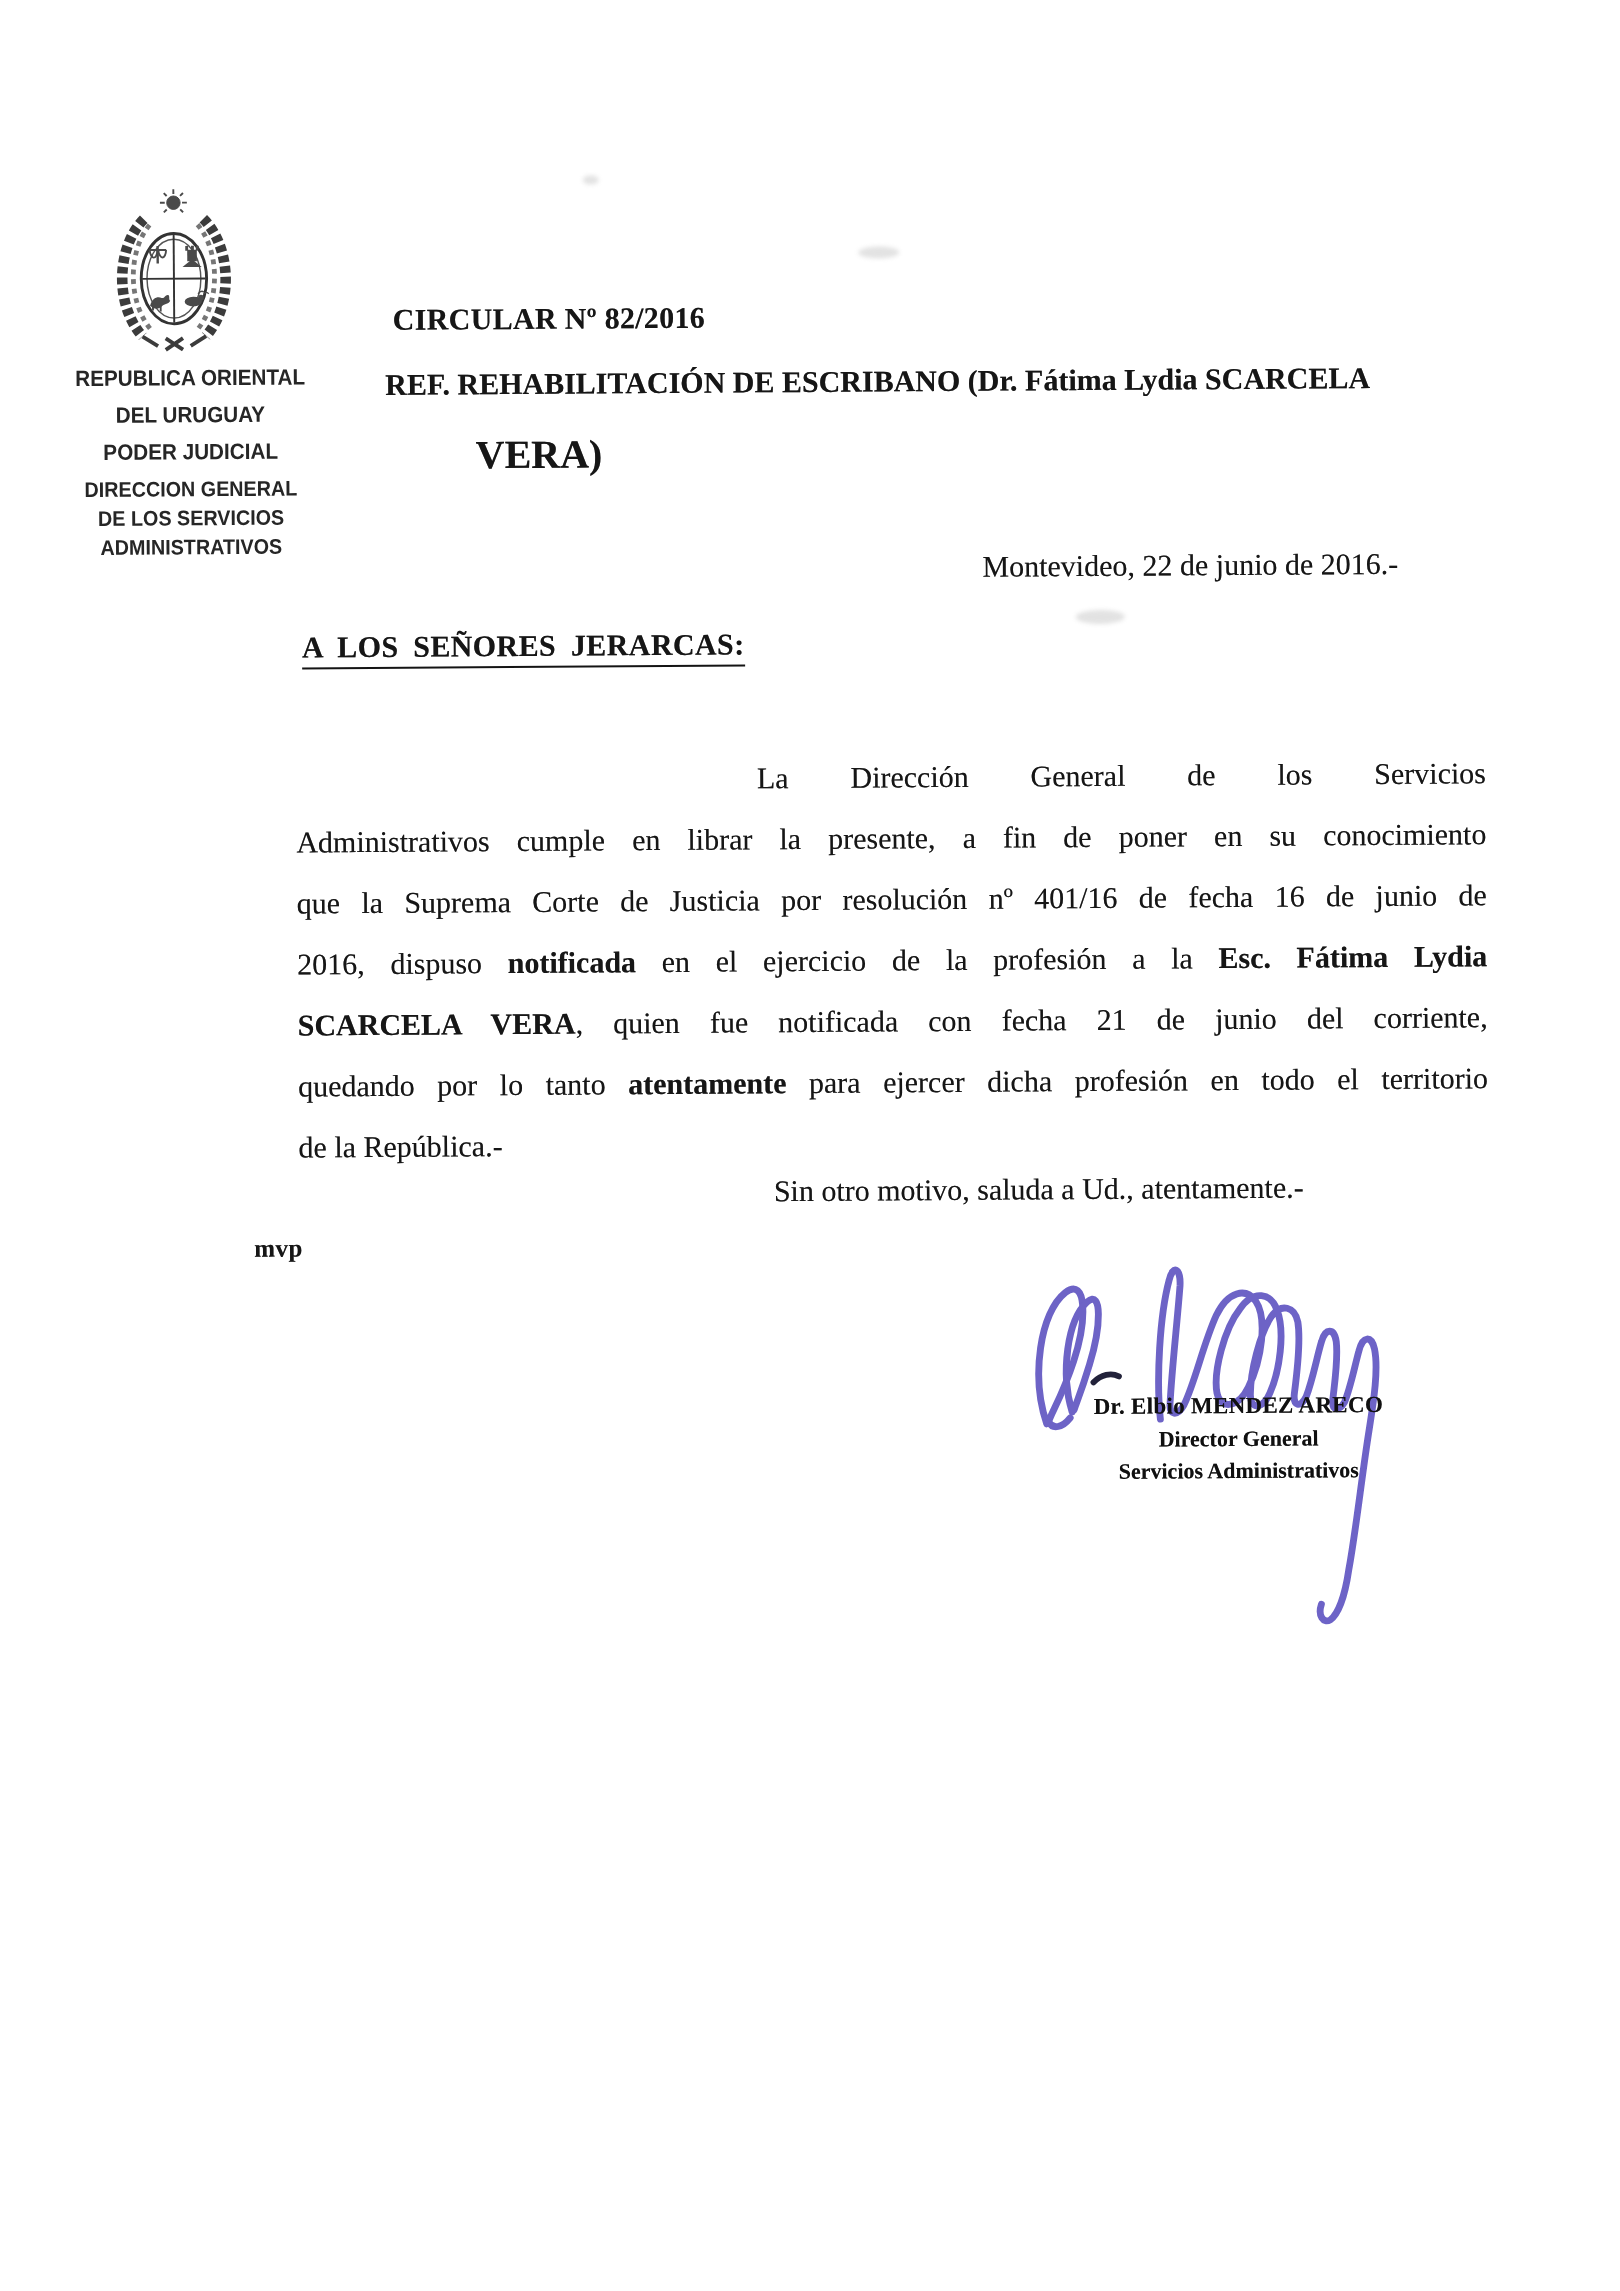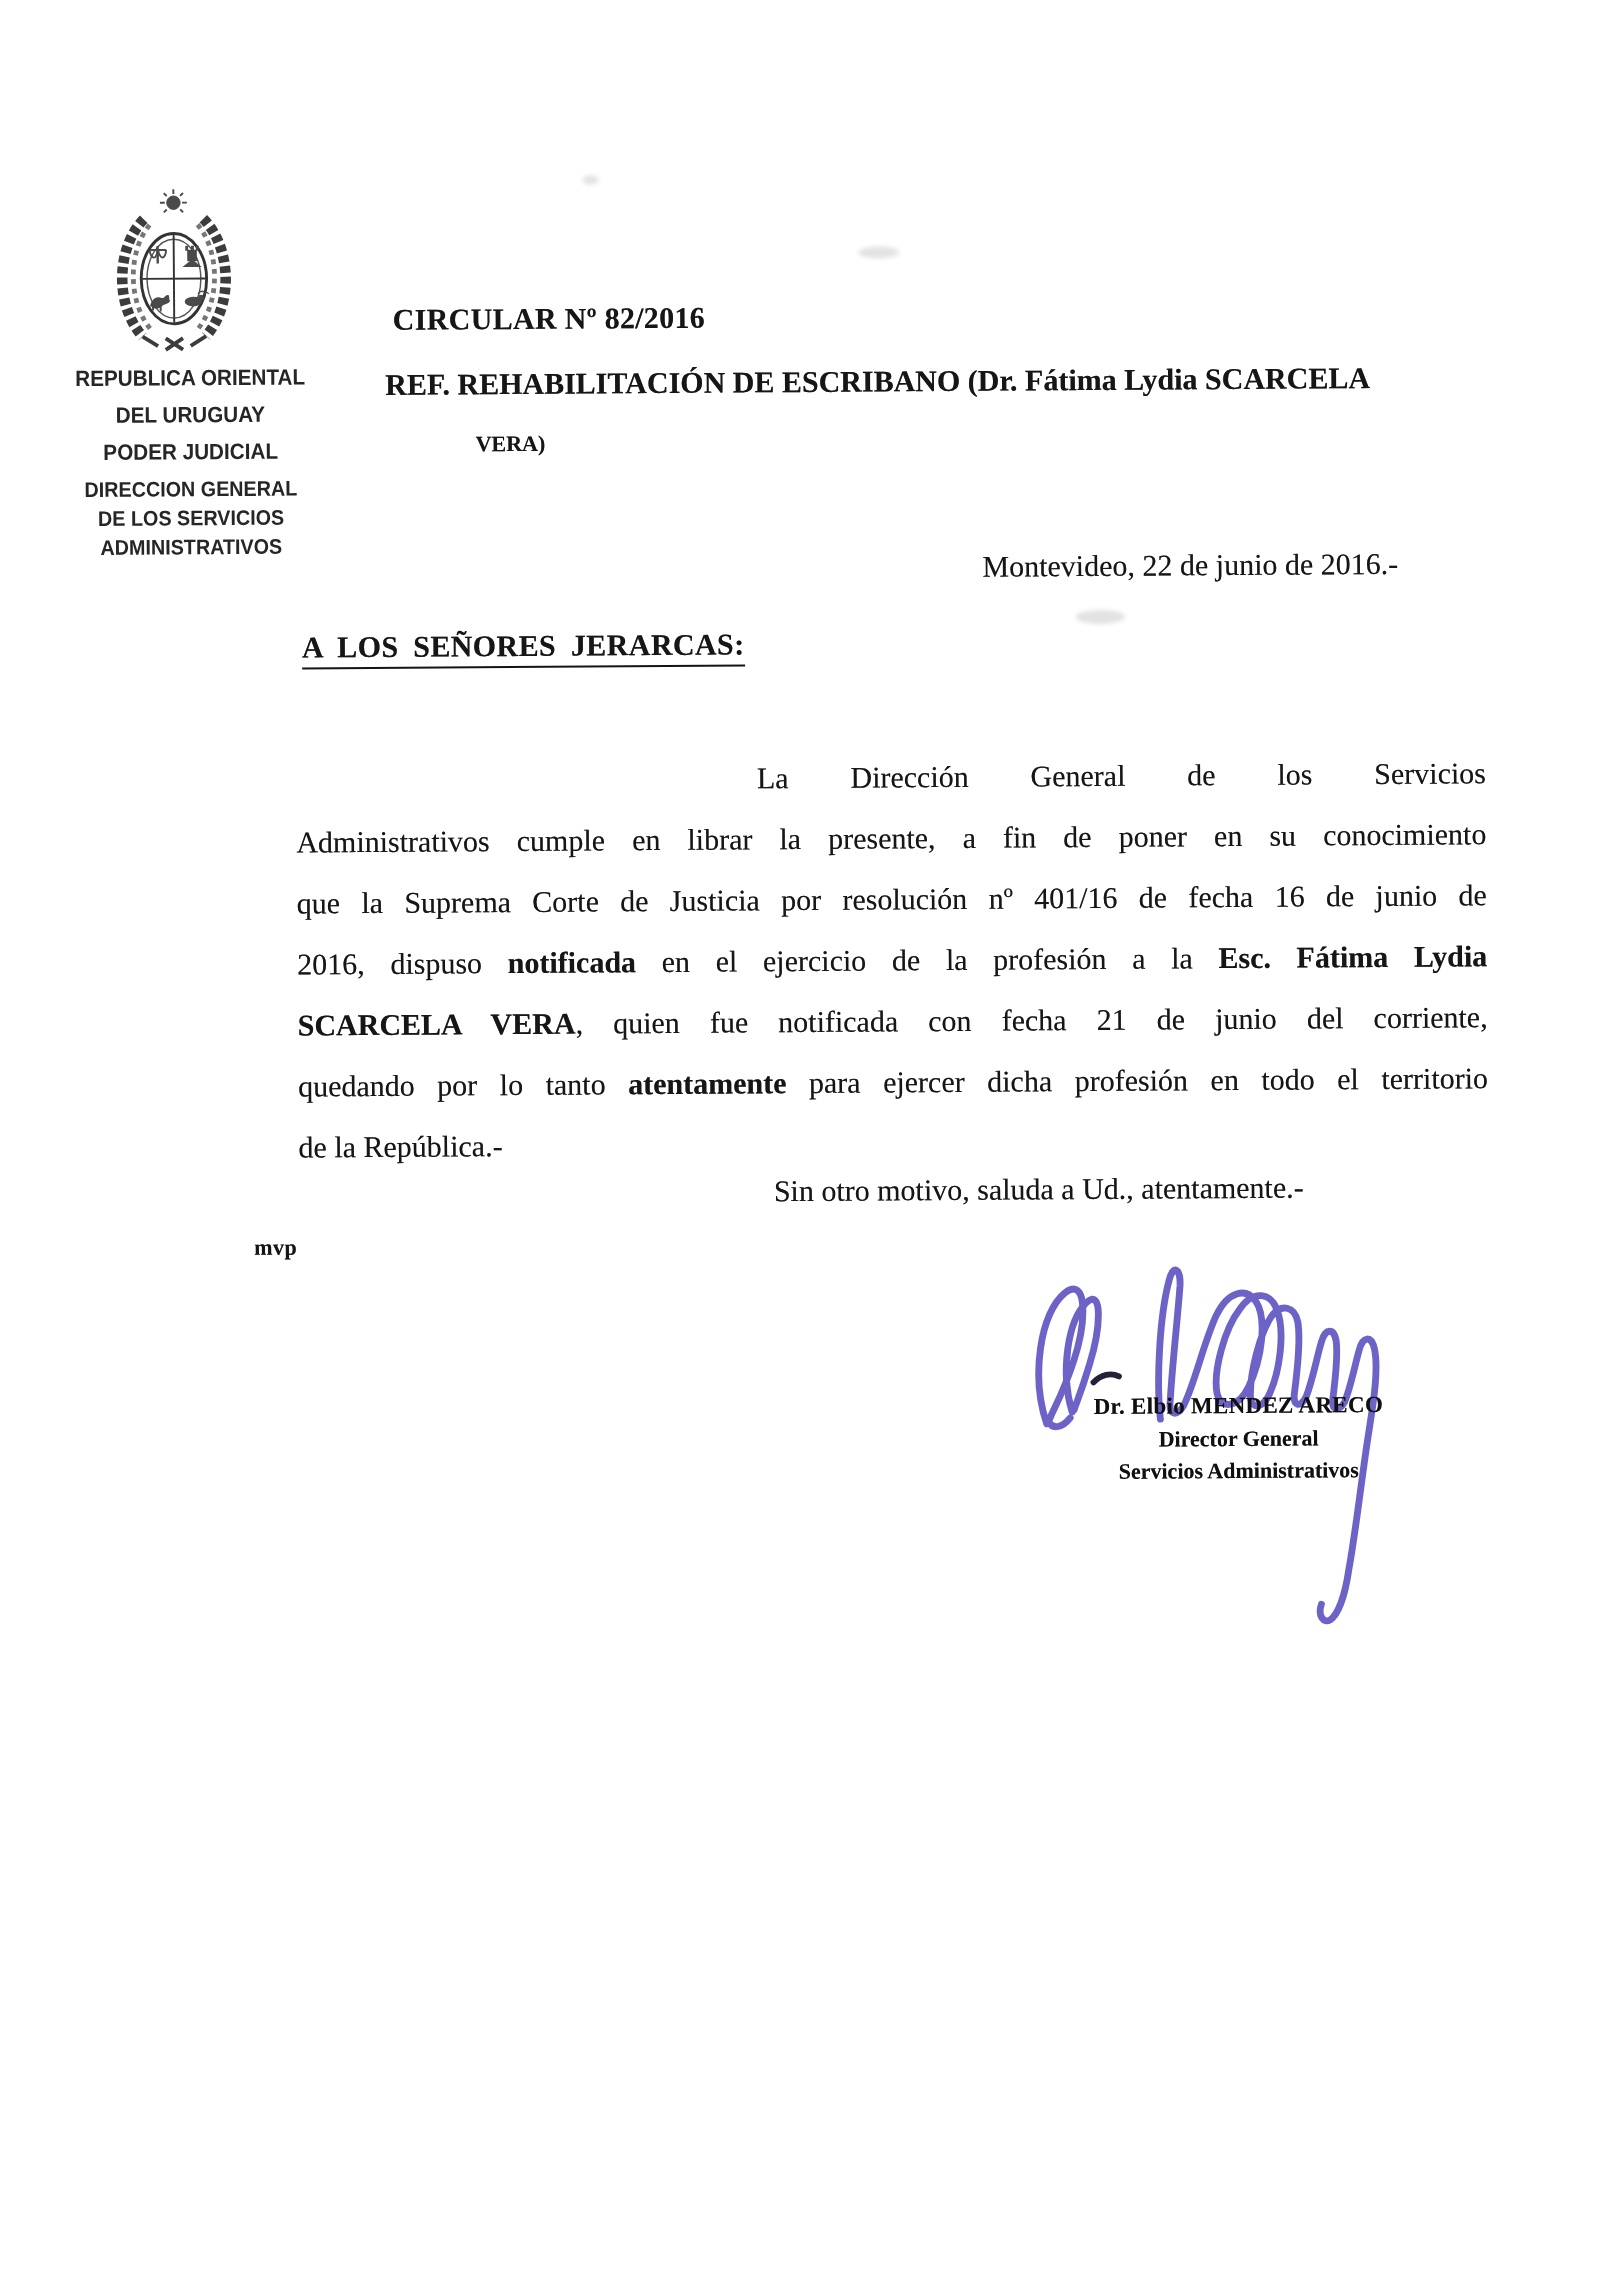--- a/index.html
+++ b/index.html
@@ -20,36 +20,36 @@
     font-weight:bold;font-size:22px;line-height:37px;color:#262626;
     transform:scaleX(0.94);transform-origin:50% 0;}
   .lh-dept{left:47px;top:470px;width:294px;text-align:center;
     font-family:"Liberation Sans","DejaVu Sans",sans-serif;
     font-weight:bold;font-size:21px;line-height:29px;color:#262626;
     transform:scaleX(0.94);transform-origin:50% 0;}
 
   
   .circular{left:397px;top:300px;font-size:30px;font-weight:bold;letter-spacing:0.3px;}
   .ref1{left:389px;top:365px;font-size:30px;font-weight:bold;width:1078px;}
-  .ref2{left:479px;top:429px;font-size:22px;font-weight:bold;}
+  .ref2{left:479px;top:429px;font-size:40px;font-weight:bold;}
   .dateline{left:985px;top:551px;width:519px;font-size:30px;}
 
   .salutation{left:304px;top:627px;font-size:30px;font-weight:bold;
     word-spacing:6.9px;letter-spacing:0.4px;
     border-bottom:2.9px solid #141414;padding-bottom:2.9px;}
 
   
   .body-par{left:297px;top:747px;width:1190px;font-size:30px;}
   .bline{height:61px;line-height:61px;white-space:normal;}
   .bline.just{text-align:justify;text-align-last:justify;}
   .bline.ind{padding-left:461px;}
   .b{font-weight:bold;}
 
   .closing{left:772px;top:1174px;font-size:30px;}
-  .initials{left:252px;top:1231px;font-size:22px;font-weight:bold;letter-spacing:0.5px;}
+  .initials{left:252px;top:1231px;font-size:25px;font-weight:bold;letter-spacing:0.5px;}
 
   
   .sig-svg{left:1008px;top:1257px;width:392px;height:392px;}
   .sig-block{left:1044px;top:1392px;width:382px;text-align:center;
     font-weight:bold;color:#101010;}
   .sig-name{font-size:23px;line-height:34px;letter-spacing:0.3px;}
   .sig-role{font-size:22px;line-height:32px;}
   .sig-office{font-size:22px;line-height:32px;}
 
   

